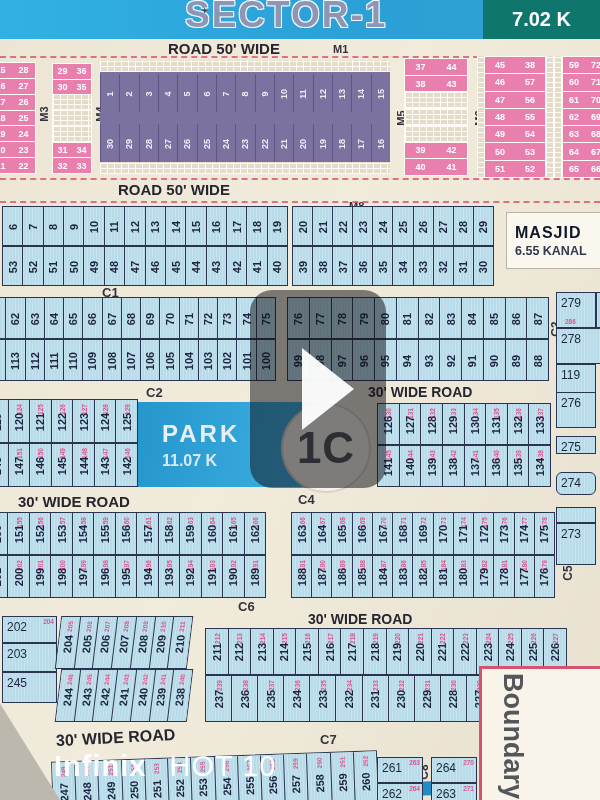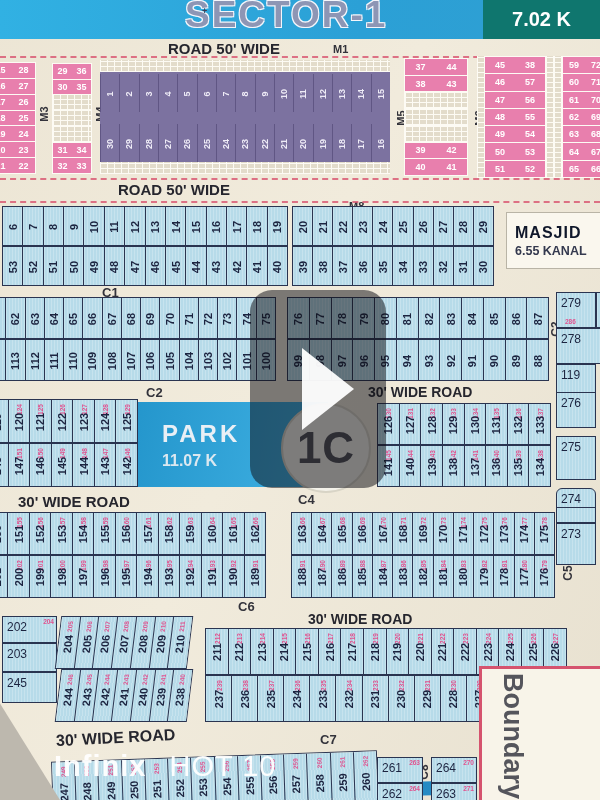--- a/index.html
+++ b/index.html
@@ -1080,24 +1080,24 @@
     </div>
     <div class="hcell" style="left: 556px; top: 328px; width: 52px; height: 36px; text-align: right;">
       <span class="hnum">278</span>
     </div>
     <div class="hcell" style="left: 556px; top: 364px; width: 40px; height: 36px;">
       <span class="hnum">119</span>
     </div>
     <div class="hcell" style="left: 556px; top: 392px; width: 40px; height: 36px;">
       <span class="hnum">276</span>
     </div>
-    <div class="hcell" style="left: 556px; top: 436px; width: 40px; height: 44px;">
+    <div class="hcell" style="left: 556px; top: 436px; width: 40px; height: 18px;">
       <span class="hnum">275</span>
     </div>
-    <div class="hcell" style="left: 556px; top: 488px; width: 40px; height: 29px; border-radius: 6px;">
+    <div class="hcell" style="left: 556px; top: 472px; width: 40px; height: 23px; border-radius: 6px;">
       <span class="hnum">274</span>
     </div>
     <div class="hcell" style="left: 556px; top: 507px; width: 40px; height: 16px;">
       <span class="hnum"></span>
     </div>
     <div class="hcell" style="left: 556px; top: 523px; width: 40px; height: 42px;">
       <span class="hnum">273</span>
     </div>
     <div class="hcell" style="left: 596px; top: 292px; width: 34px; height: 36px;"></div>
     <div class="pcol" style="left: -12px; top: 62px; width: 48px; height: 112px;">

